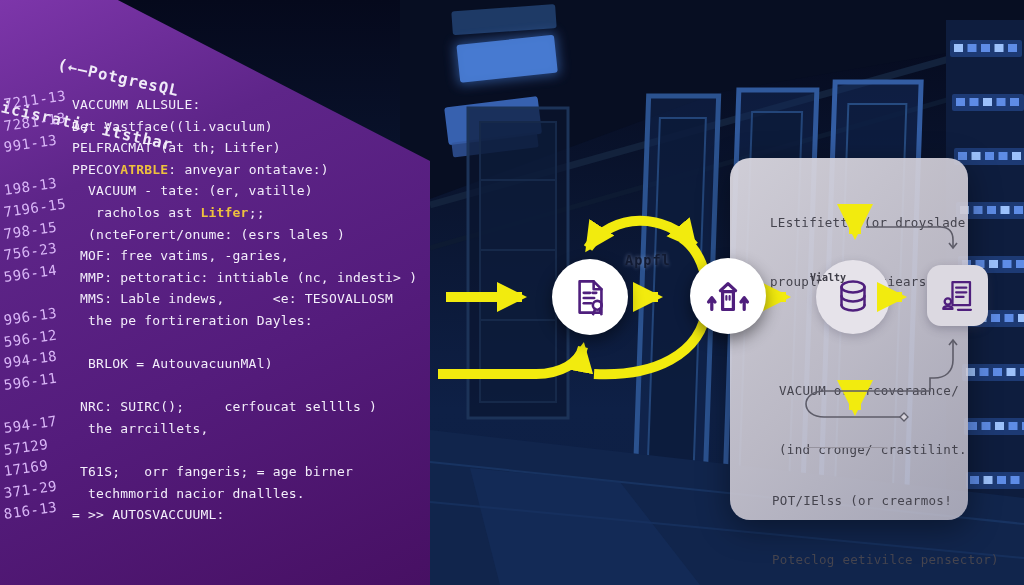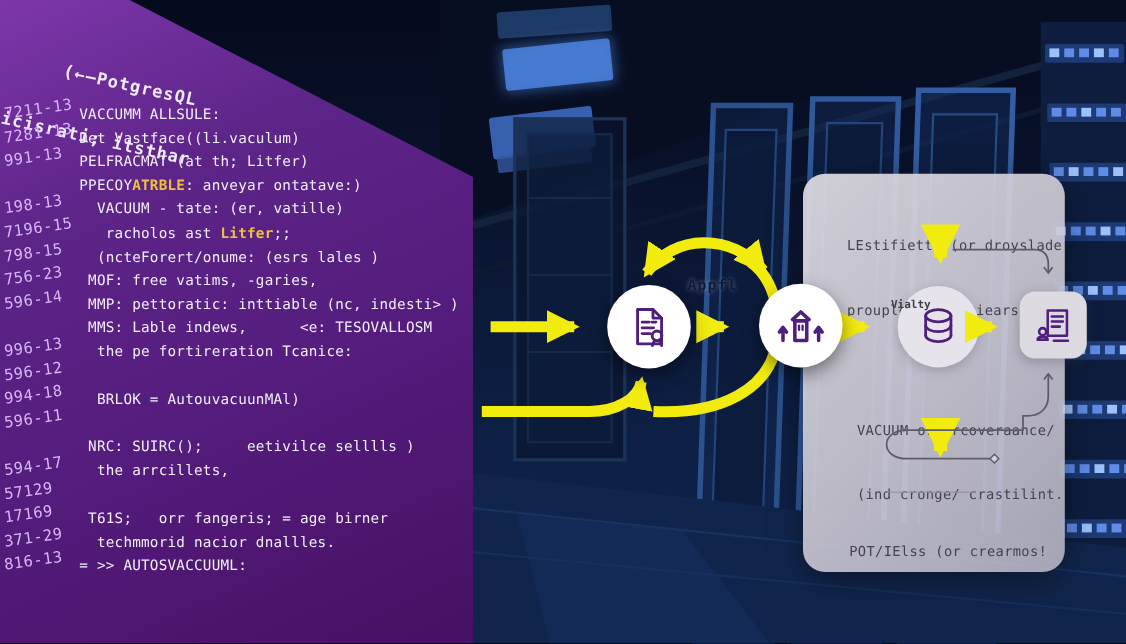--- a/index.html
+++ b/index.html
@@ -177,45 +177,46 @@
         <div class="crow"><span class="cnum">7211-13</span><span class="ctext"><span> VACCUMM ALLSULE:</span></span></div>
         <div class="crow"><span class="cnum">7281-13</span><span class="ctext"><span> Det Vastface((li.vaculum)</span></span></div>
         <div class="crow"><span class="cnum">991-13</span><span class="ctext"><span> PELFRACMAT (at th; Litfer)</span></span></div>
         <div class="crow"><span class="cnum"></span><span class="ctext"><span> PPECOY</span><span class="hl">ATRBLE</span><span>: anveyar ontatave:)</span></span></div>
         <div class="crow"><span class="cnum">198-13</span><span class="ctext"><span>   VACUUM - tate: (er, vatille)</span></span></div>
         <div class="crow"><span class="cnum">7196-15</span><span class="ctext"><span>    racholos ast </span><span class="hl">Litfer</span><span>;;</span></span></div>
         <div class="crow"><span class="cnum">798-15</span><span class="ctext"><span>   (ncteForert/onume: (esrs lales )</span></span></div>
         <div class="crow"><span class="cnum">756-23</span><span class="ctext"><span>  MOF: free vatims, -garies,</span></span></div>
         <div class="crow"><span class="cnum">596-14</span><span class="ctext"><span>  MMP: pettoratic: inttiable (nc, indesti&gt; )</span></span></div>
         <div class="crow"><span class="cnum"></span><span class="ctext"><span>  MMS: Lable indews,      &lt;e: TESOVALLOSM</span></span></div>
-        <div class="crow"><span class="cnum">996-13</span><span class="ctext"><span>   the pe fortireration Tcanice:</span></span></div>
+        <div class="crow"><span class="cnum">996-13</span><span class="ctext"><span>   the pe fortireration Dayles:</span></span></div>
         <div class="crow"><span class="cnum">596-12</span></div>
         <div class="crow"><span class="cnum">994-18</span><span class="ctext"><span>   BRLOK = AutouvacuunMAl)</span></span></div>
         <div class="crow"><span class="cnum">596-11</span></div>
-        <div class="crow"><span class="cnum"></span><span class="ctext"><span>  NRC: SUIRC();     eetivilce selllls )</span></span></div>
+        <div class="crow"><span class="cnum"></span><span class="ctext"><span>  NRC: SUIRC();     cerfoucat selllls )</span></span></div>
         <div class="crow"><span class="cnum">594-17</span><span class="ctext"><span>   the arrcillets,</span></span></div>
         <div class="crow"><span class="cnum">57129</span></div>
         <div class="crow"><span class="cnum">17169</span><span class="ctext"><span>  T61S;   orr fangeris; = age birner</span></span></div>
         <div class="crow"><span class="cnum">371-29</span><span class="ctext"><span>   techmmorid nacior dnallles.</span></span></div>
         <div class="crow"><span class="cnum">816-13</span><span class="ctext"><span> = &gt;&gt; AUTOSVACCUUML:</span></span></div>
       </div>
   </div>
 
   <div id="right-panel">
     <div id="rp-top" class="panel-text">
       <div>LEstifiette (or droyslade</div>
       <div>prouple contantiears.</div>
     </div>
     <div id="rp-mid" class="panel-text">
       <div>VACUUM or prcoveraance/</div>
       <div>(ind cronge/ crastilint.</div>
     </div>
     <div id="rp-divider"></div>
     <div id="rp-bottom" class="panel-text">
       <div>POT/IElss (or crearmos!</div>
+      <div>Poteclog eetivilce pensector)</div>
     </div>
   </div>
 
   <svg id="flow-svg" width="1024" height="585" viewBox="0 0 1024 585">
     <defs>
       <marker id="ya" markerWidth="3.4" markerHeight="3.4" refX="2.5" refY="1.5" orient="auto" markerUnits="strokeWidth">
         <path d="M0,0 L3,1.5 L0,3 Z" fill="#f2eb0e"></path>
       </marker>
       <marker id="yaR" markerWidth="3.4" markerHeight="3.4" refX="2.5" refY="1.5" orient="auto-start-reverse" markerUnits="strokeWidth">
         <path d="M0,0 L3,1.5 L0,3 Z" fill="#f2eb0e"></path>

